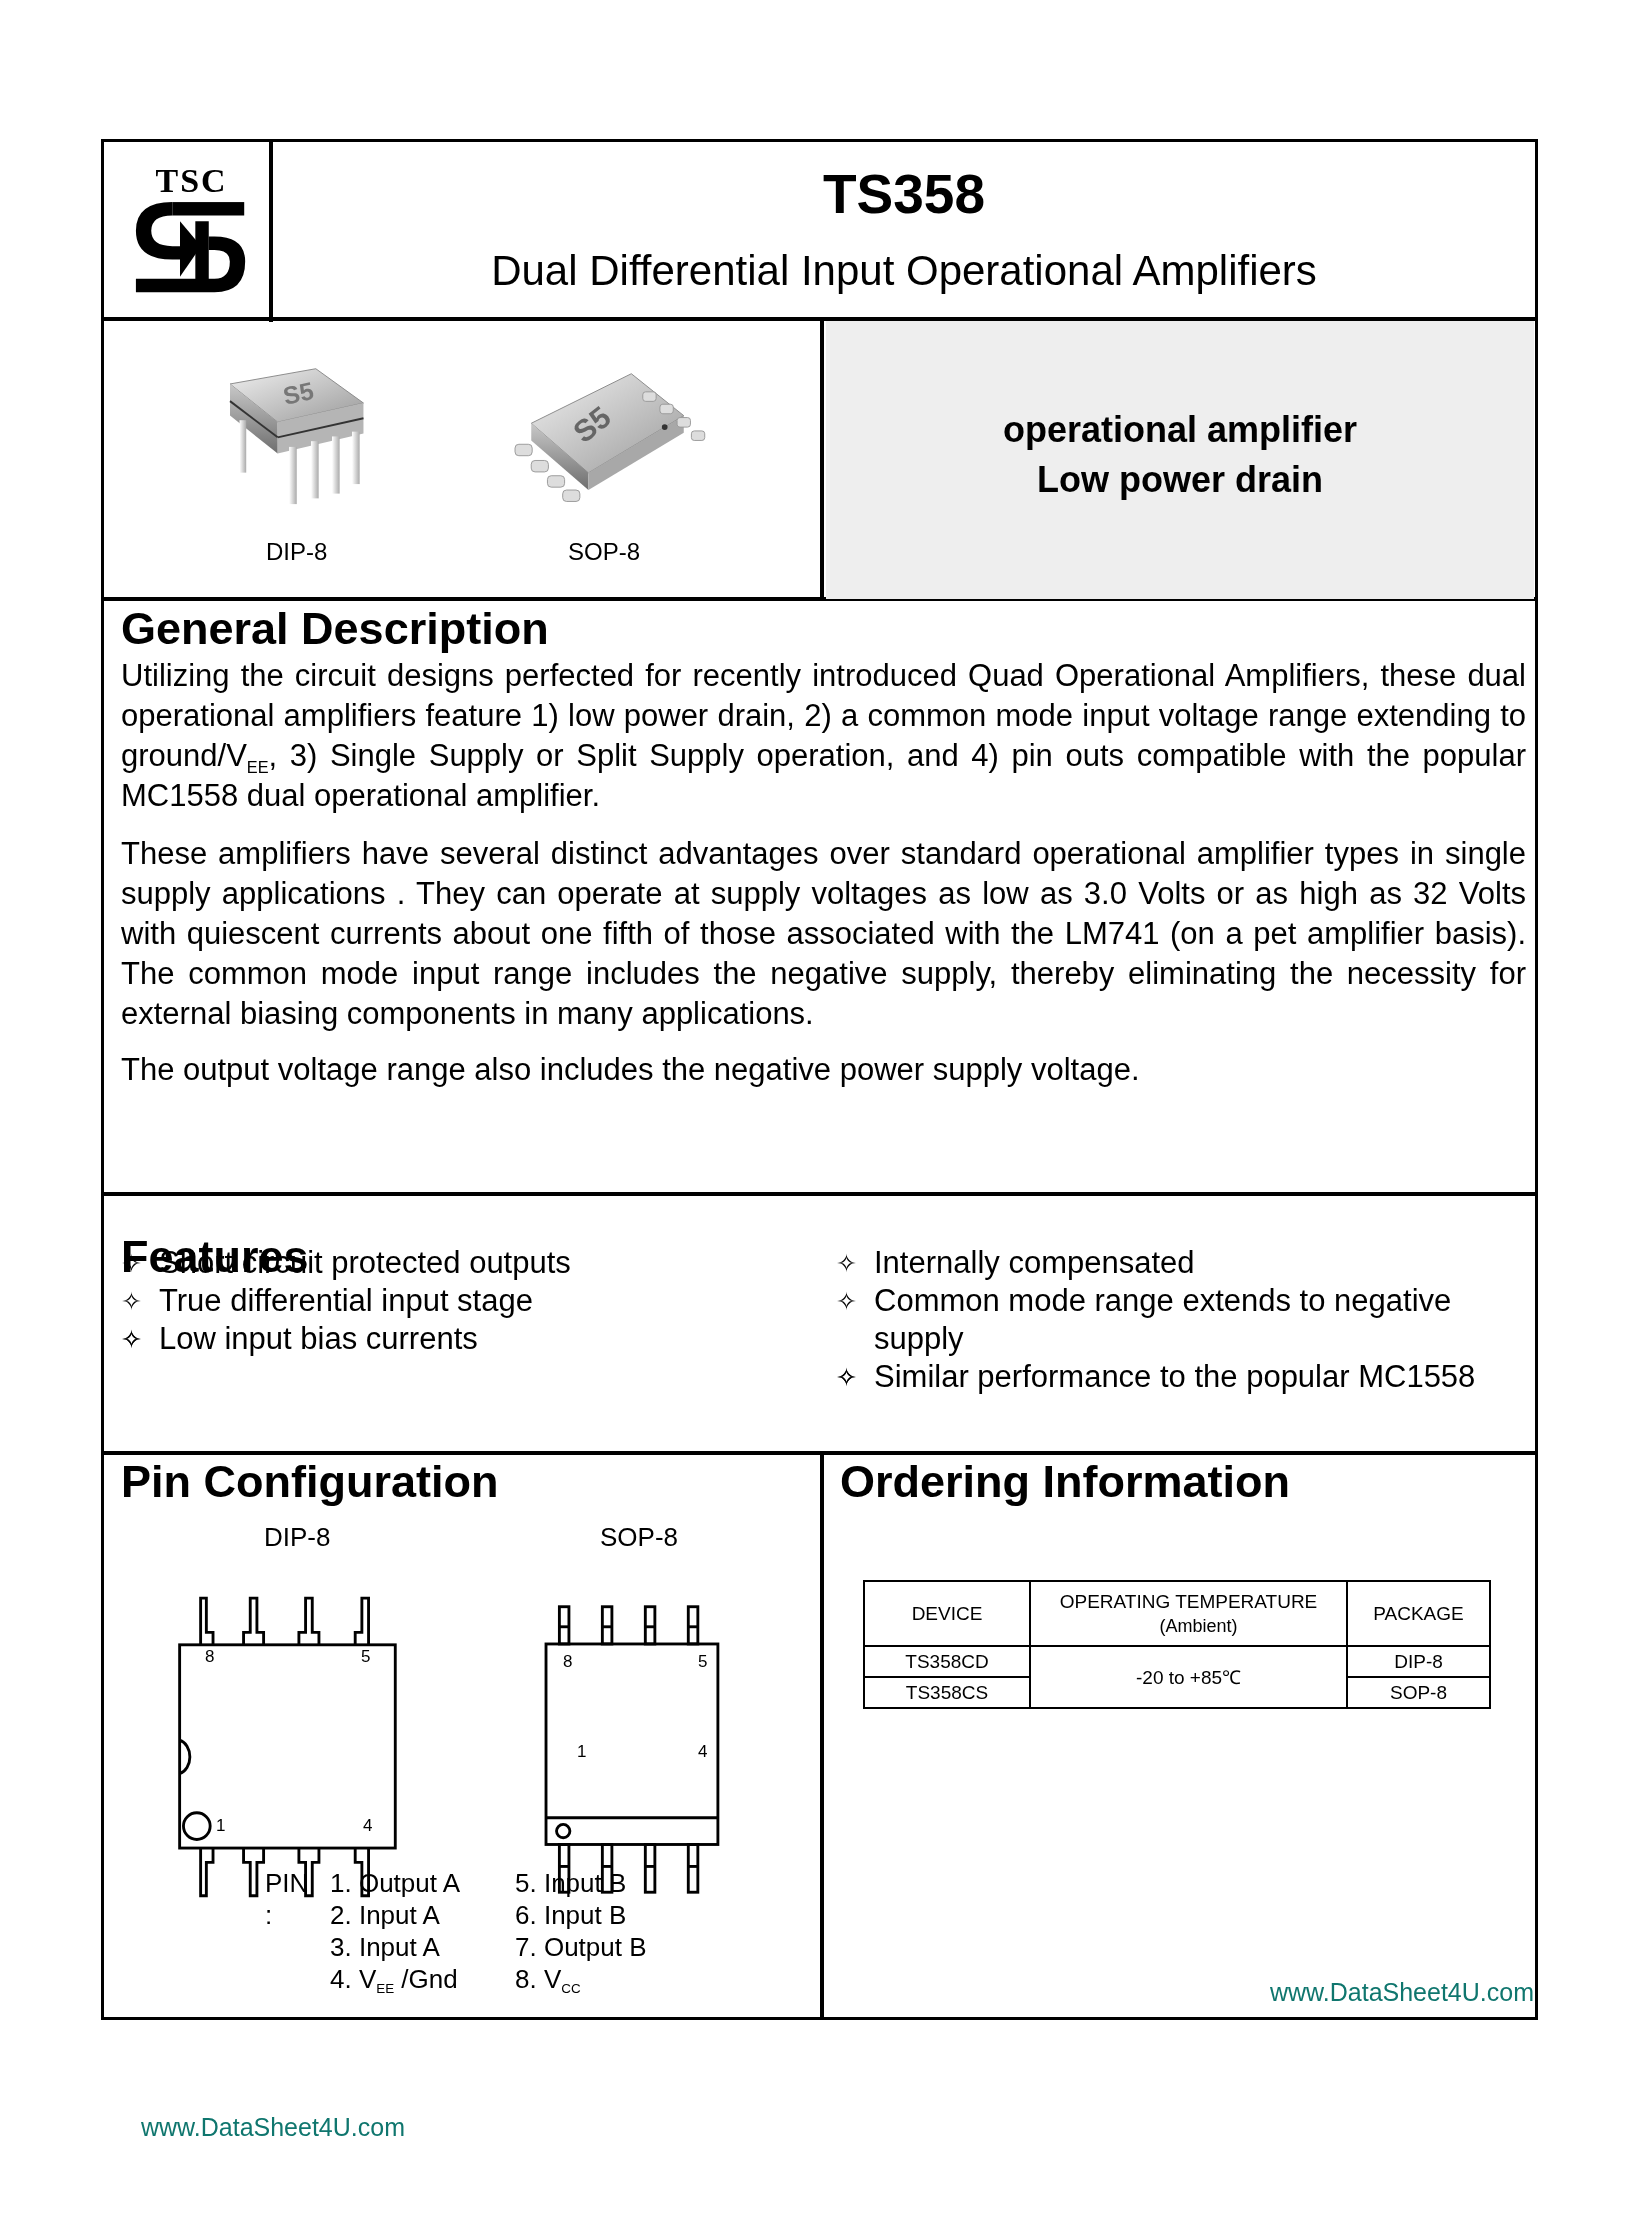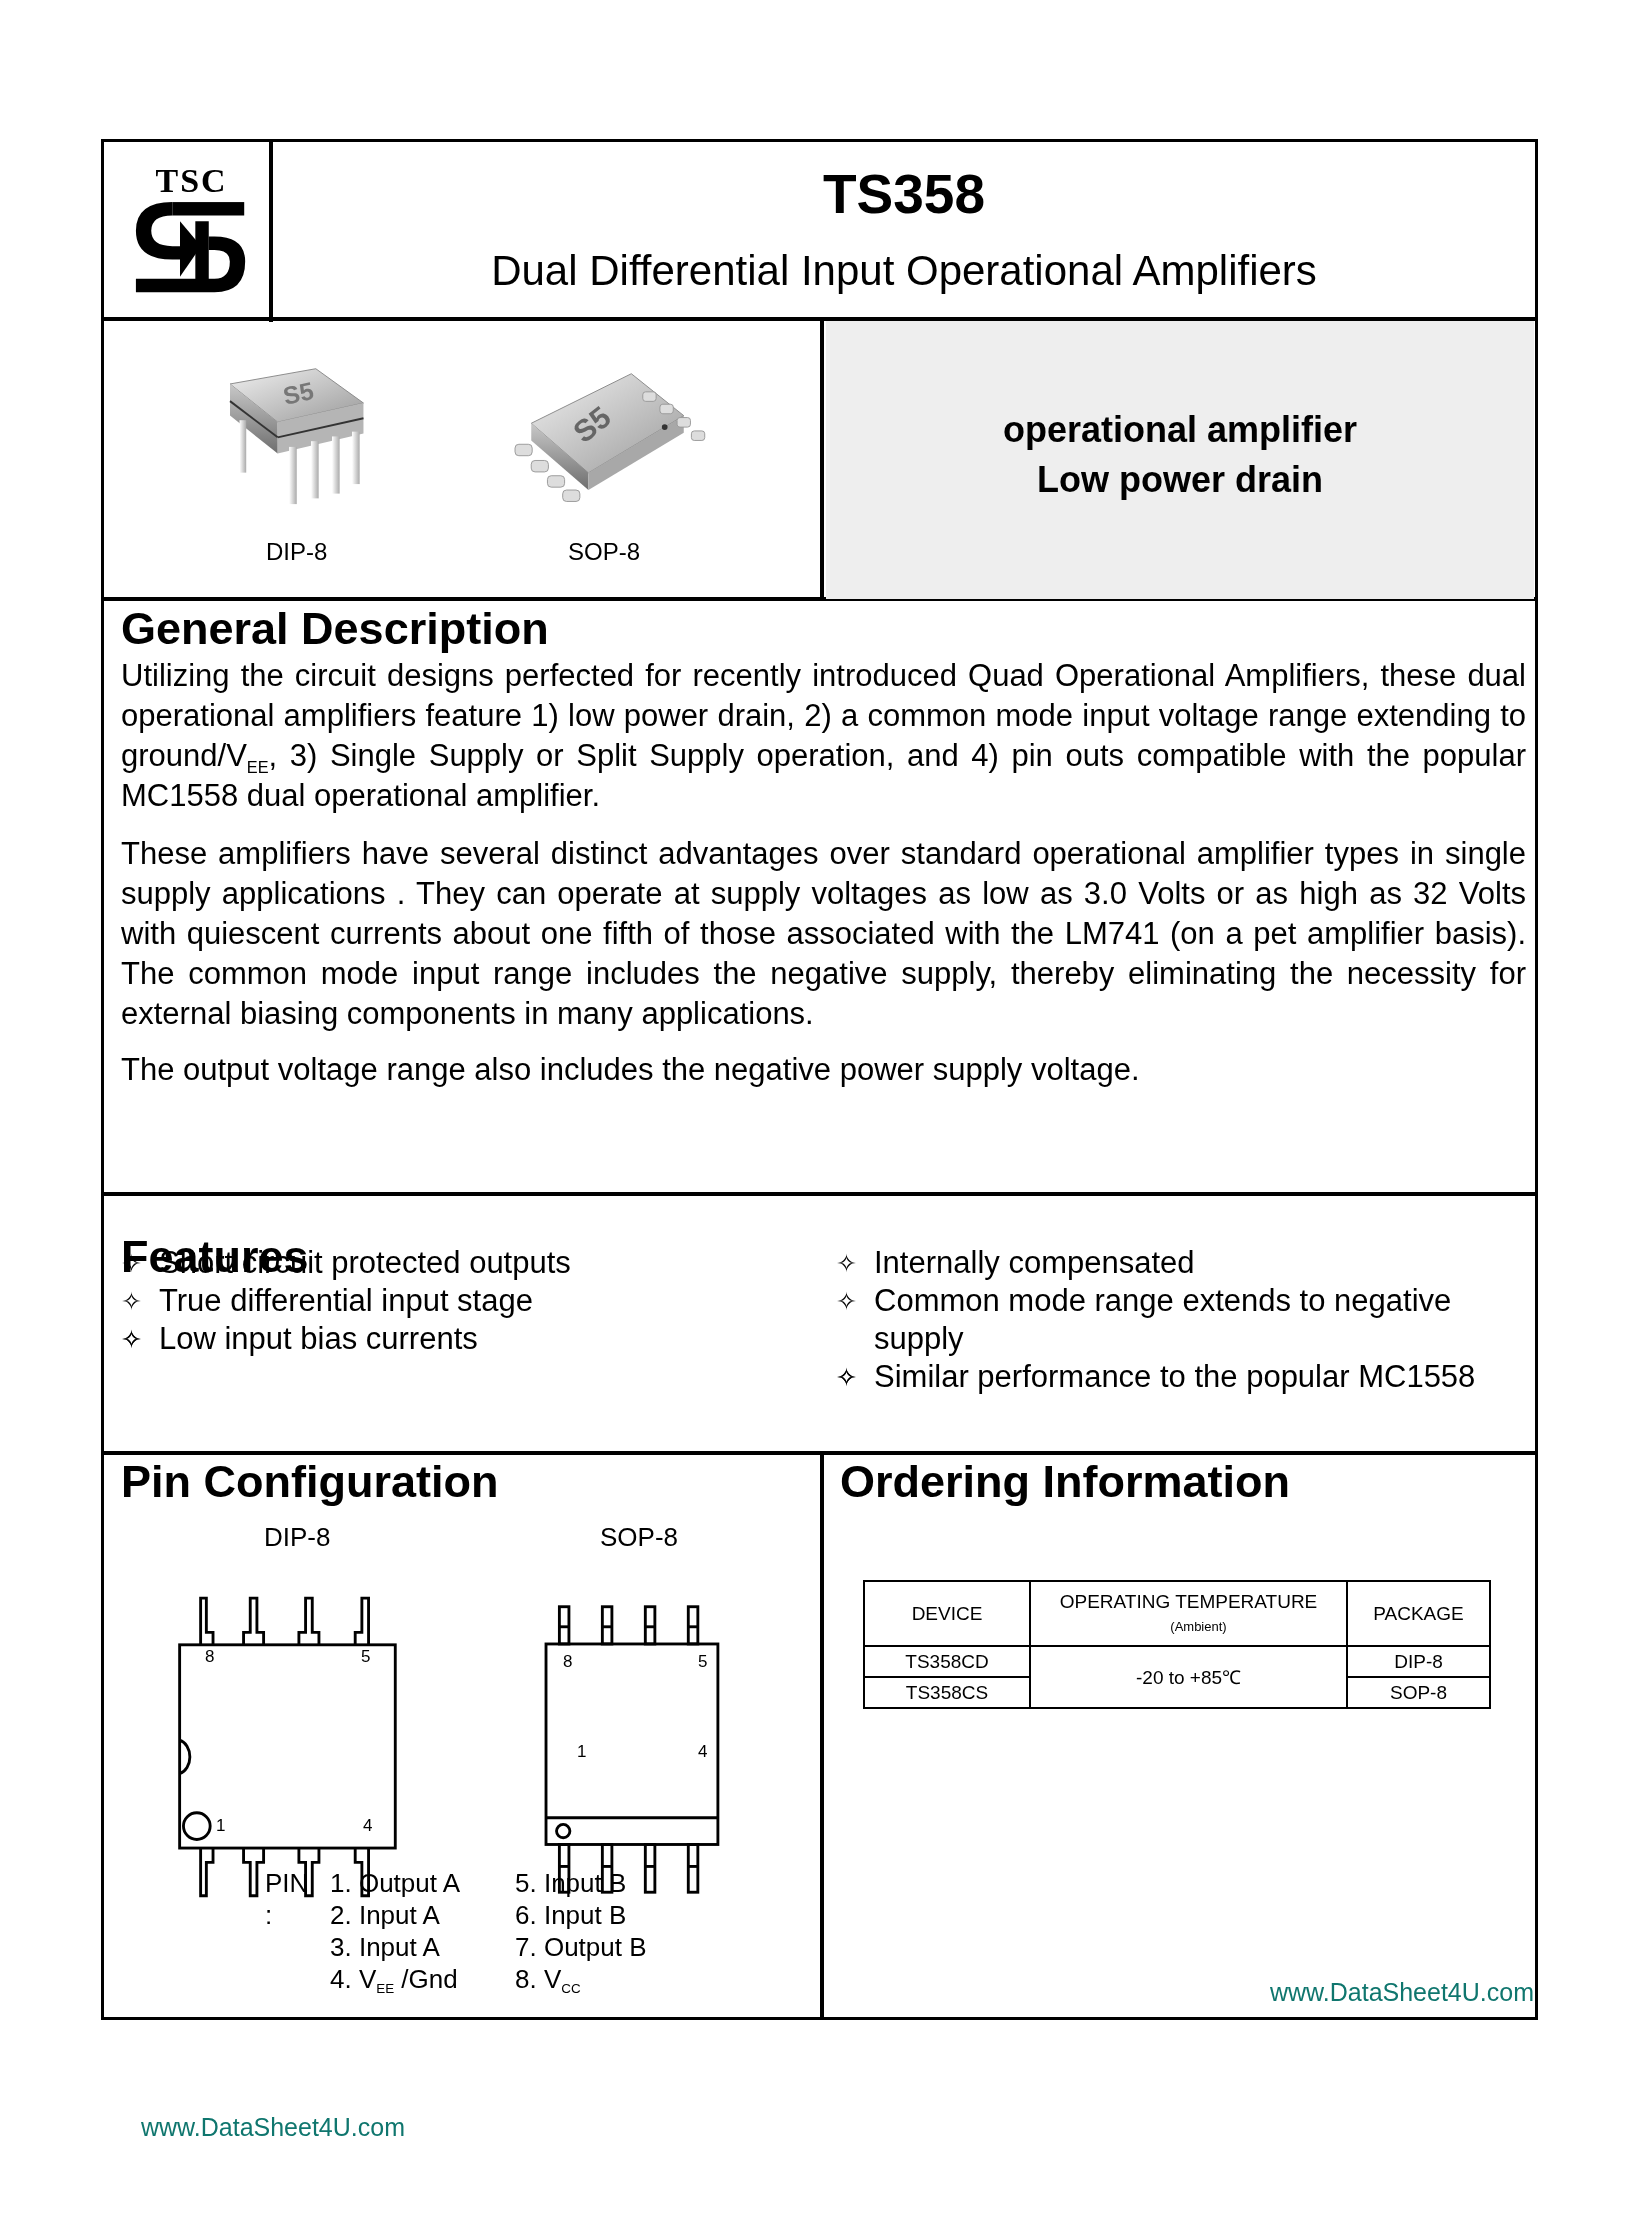--- a/index.html
+++ b/index.html
@@ -211,21 +211,21 @@
   </div>
 </div>
 
 <div class="section-title" style="left:840px; top:1461px;">Ordering Information</div>
 <table class="ord-table" style="top:1580px;">
   <tbody>
       <tr style="height:65px;">
     <td style="width:164px;">DEVICE</td>
     <td style="width:315px; line-height:25px;">
       <div>OPERATING  TEMPERATURE</div>
-      <div style="font-size:13px;padding-left:20px;">(Ambient)</div>
+      <div style="font-size:18px;padding-left:20px;">(Ambient)</div>
     </td>
     <td style="width:141px;">PACKAGE</td>
   </tr>
   <tr style="height:31px;">
     <td>TS358CD</td>
     <td rowspan="2">-20 to +85℃</td>
     <td>DIP-8</td>
   </tr>
   <tr style="height:31px;">
     <td>TS358CS</td>

